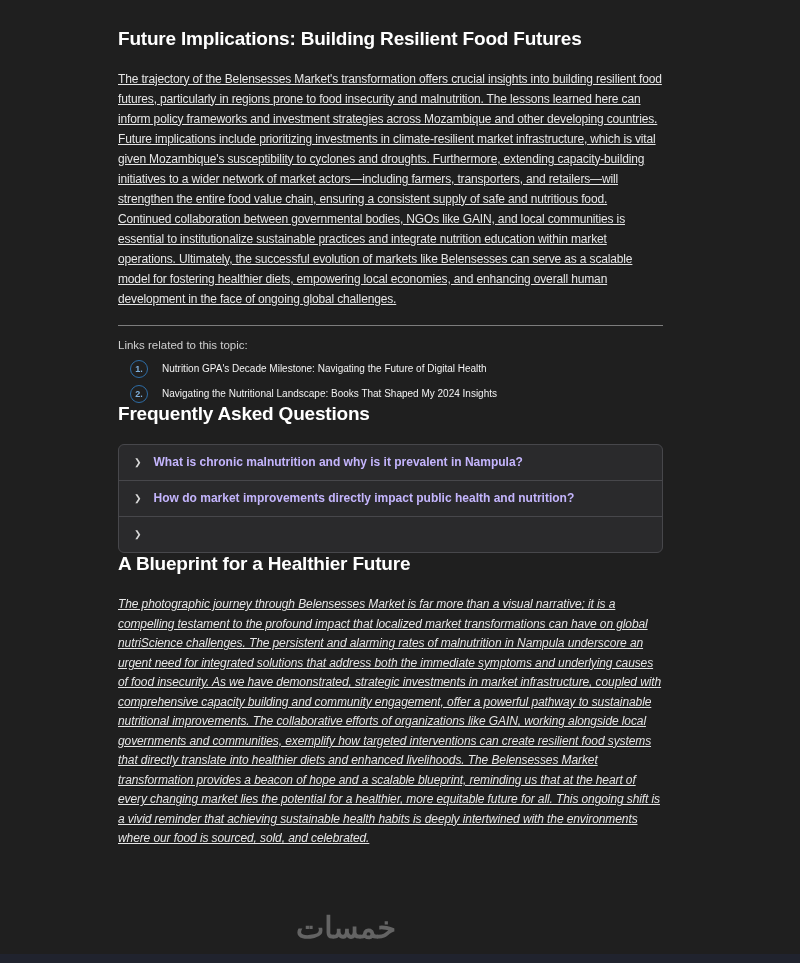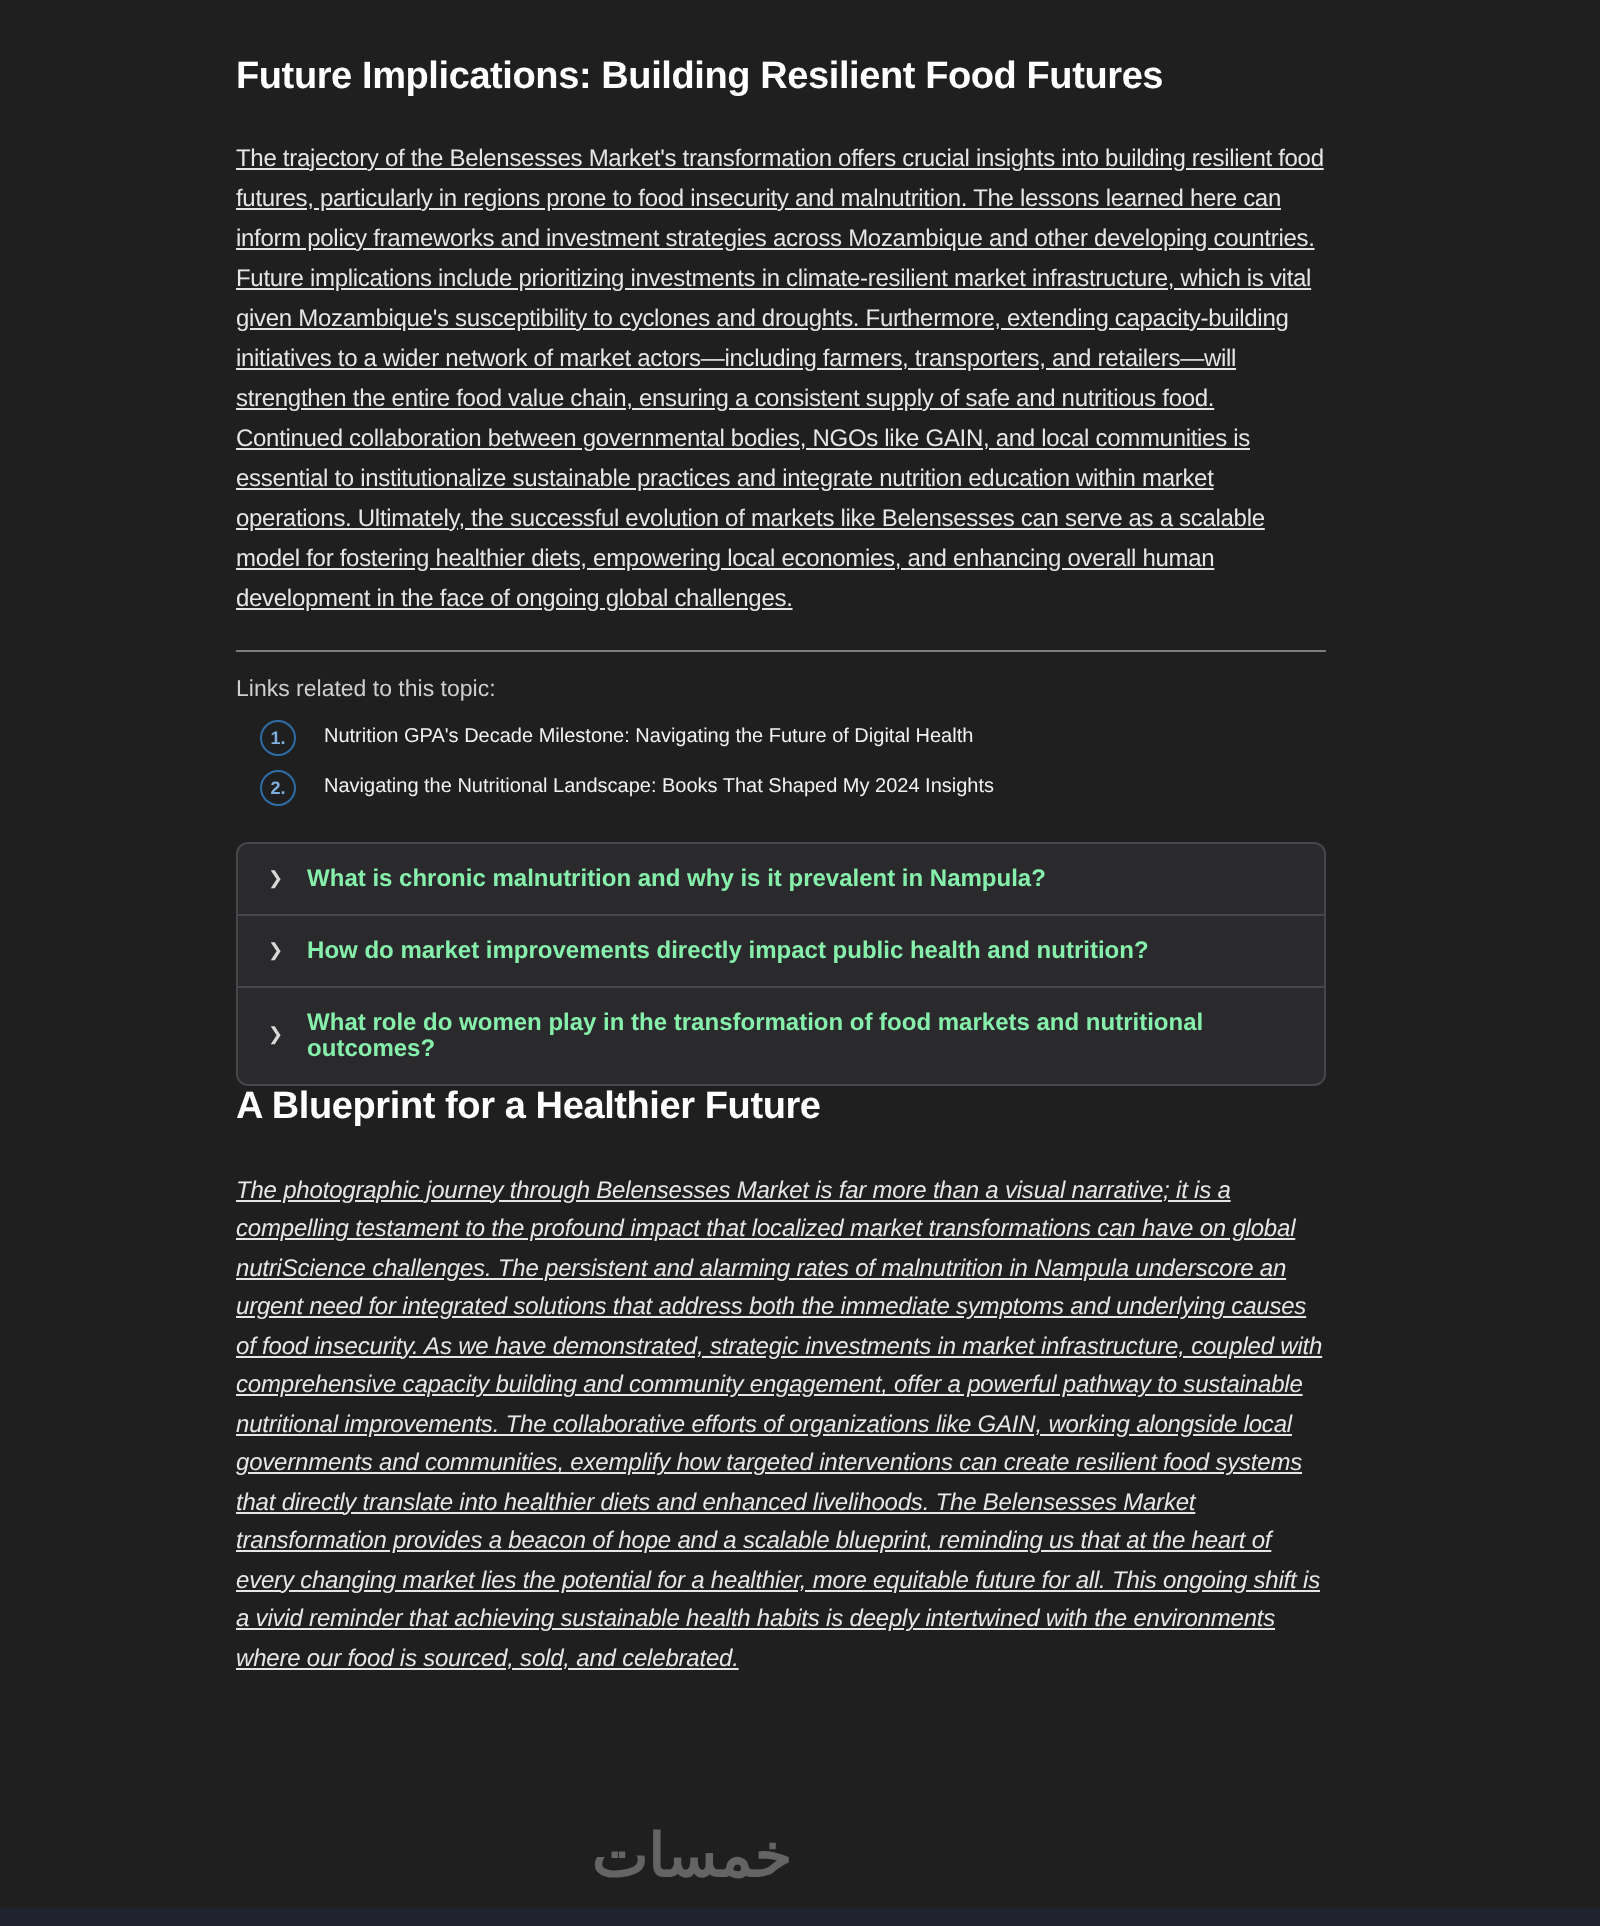--- a/index.html
+++ b/index.html
@@ -92,21 +92,21 @@
   .faq-chevron {
     flex: 0 0 auto;
     font-size: 9px;
     color: #d8d8d8;
     margin-right: 12px;
     line-height: 13px;
   }
   .faq-question {
     font-size: 12px;
     font-weight: 700;
-    color: #86efac;
+    color: #c4b5fd;
     line-height: 13px;
   }
   .blueprint-title { margin-top: 30px; }
   p.italic-text {
     font-style: italic;
     margin-top: 20px;
     font-size: 12px;
     line-height: 19.5px;
     letter-spacing: -0.1px;
   }
@@ -161,33 +161,33 @@
   <div class="link-row">
     <span class="num-circle">1.</span>
     <span class="link-text">Nutrition GPA's Decade Milestone: Navigating the Future of Digital Health</span>
   </div>
 
   <div class="link-row" style="margin-top:7px;">
     <span class="num-circle">2.</span>
     <span class="link-text">Navigating the Nutritional Landscape: Books That Shaped My 2024 Insights</span>
   </div>
 
+  <h2 class="section-title faq-title">Frequently Asked Questions</h2>
 
   <div class="faq-box">
     <div class="faq-row">
       <span class="faq-chevron">❯</span>
       <span class="faq-question">What is chronic malnutrition and why is it prevalent in Nampula?</span>
     </div>
     <div class="faq-row">
       <span class="faq-chevron">❯</span>
       <span class="faq-question">How do market improvements directly impact public health and nutrition?</span>
     </div>
     <div class="faq-row">
       <span class="faq-chevron">❯</span>
-      <span class="faq-question">What role do women play in the transformation of food markets and nutritional outcomes?</span>
     </div>
   </div>
 
   <h2 class="section-title blueprint-title">A Blueprint for a Healthier Future</h2>
 
   <p class="body-text italic-text">The photographic journey through Belensesses Market is far more than a visual narrative; it is a compelling testament to the profound impact that localized market transformations can have on global nutriScience challenges. The persistent and alarming rates of malnutrition in Nampula underscore an urgent need for integrated solutions that address both the immediate symptoms and underlying causes of food insecurity. As we have demonstrated, strategic investments in market infrastructure, coupled with comprehensive capacity building and community engagement, offer a powerful pathway to sustainable nutritional improvements. The collaborative efforts of organizations like GAIN, working alongside local governments and communities, exemplify how targeted interventions can create resilient food systems that directly translate into healthier diets and enhanced livelihoods. The Belensesses Market transformation provides a beacon of hope and a scalable blueprint, reminding us that at the heart of every changing market lies the potential for a healthier, more equitable future for all. This ongoing shift is a vivid reminder that achieving sustainable health habits is deeply intertwined with the environments where our food is sourced, sold, and celebrated.</p>
 
 </div>
 
 <div class="watermark">خمسات</div>

